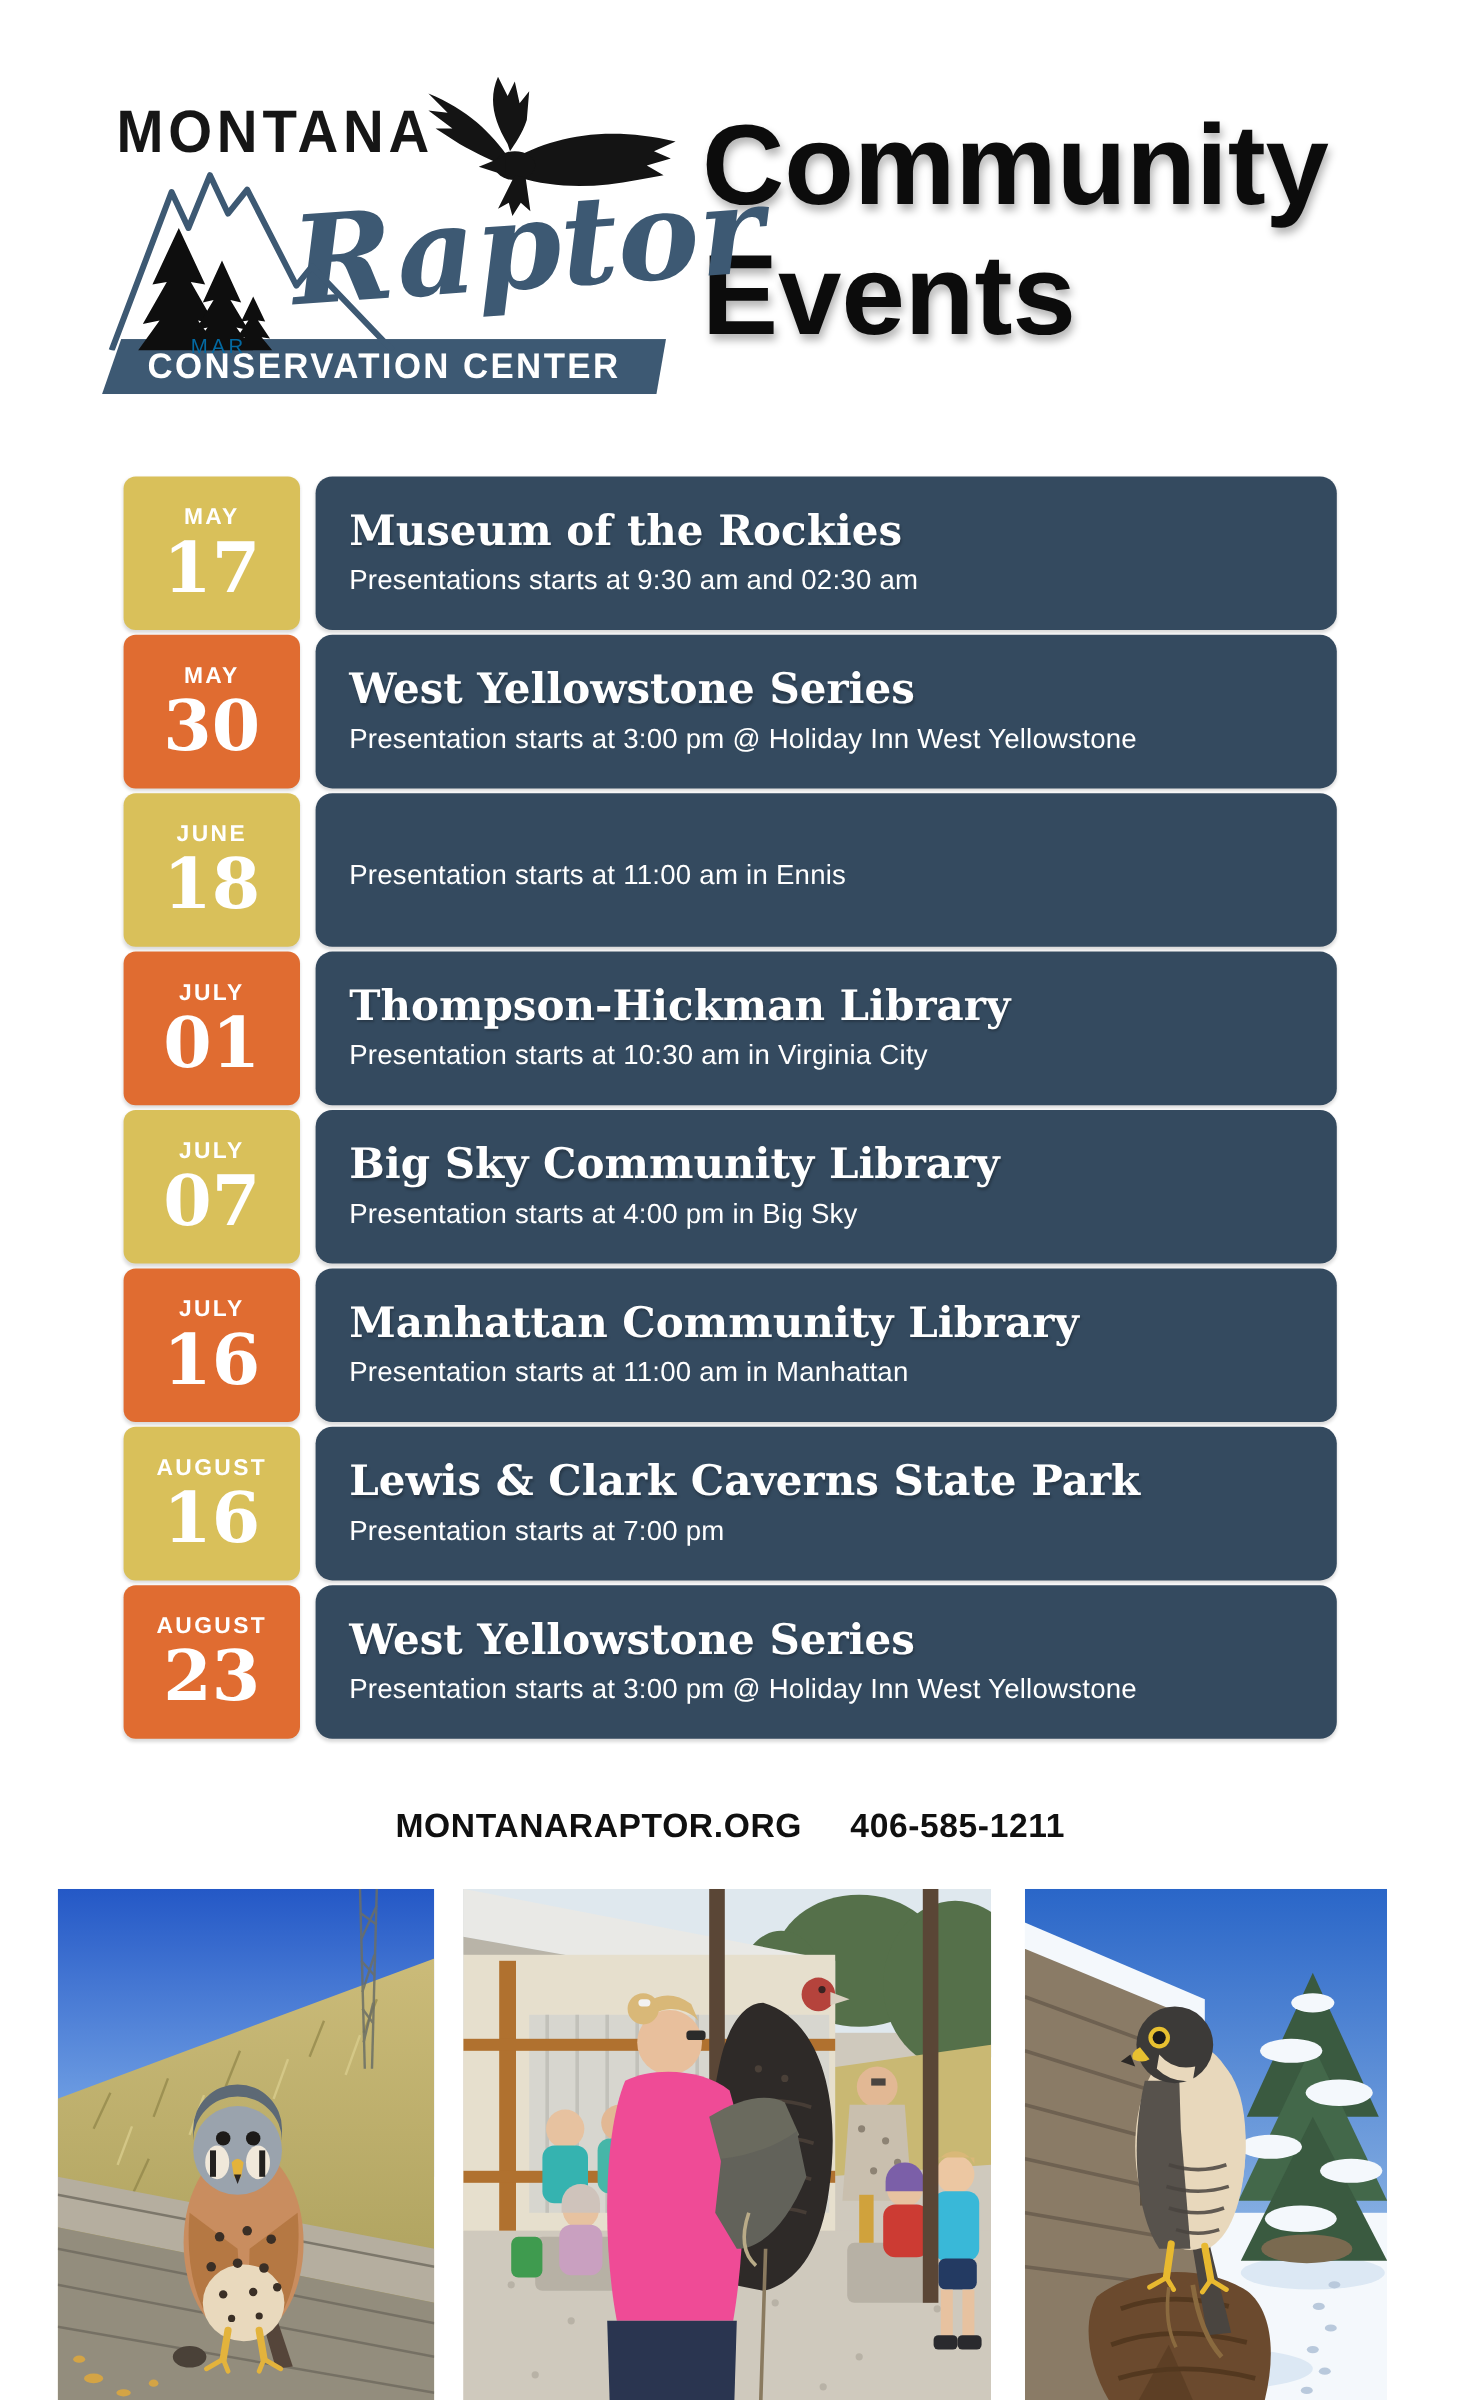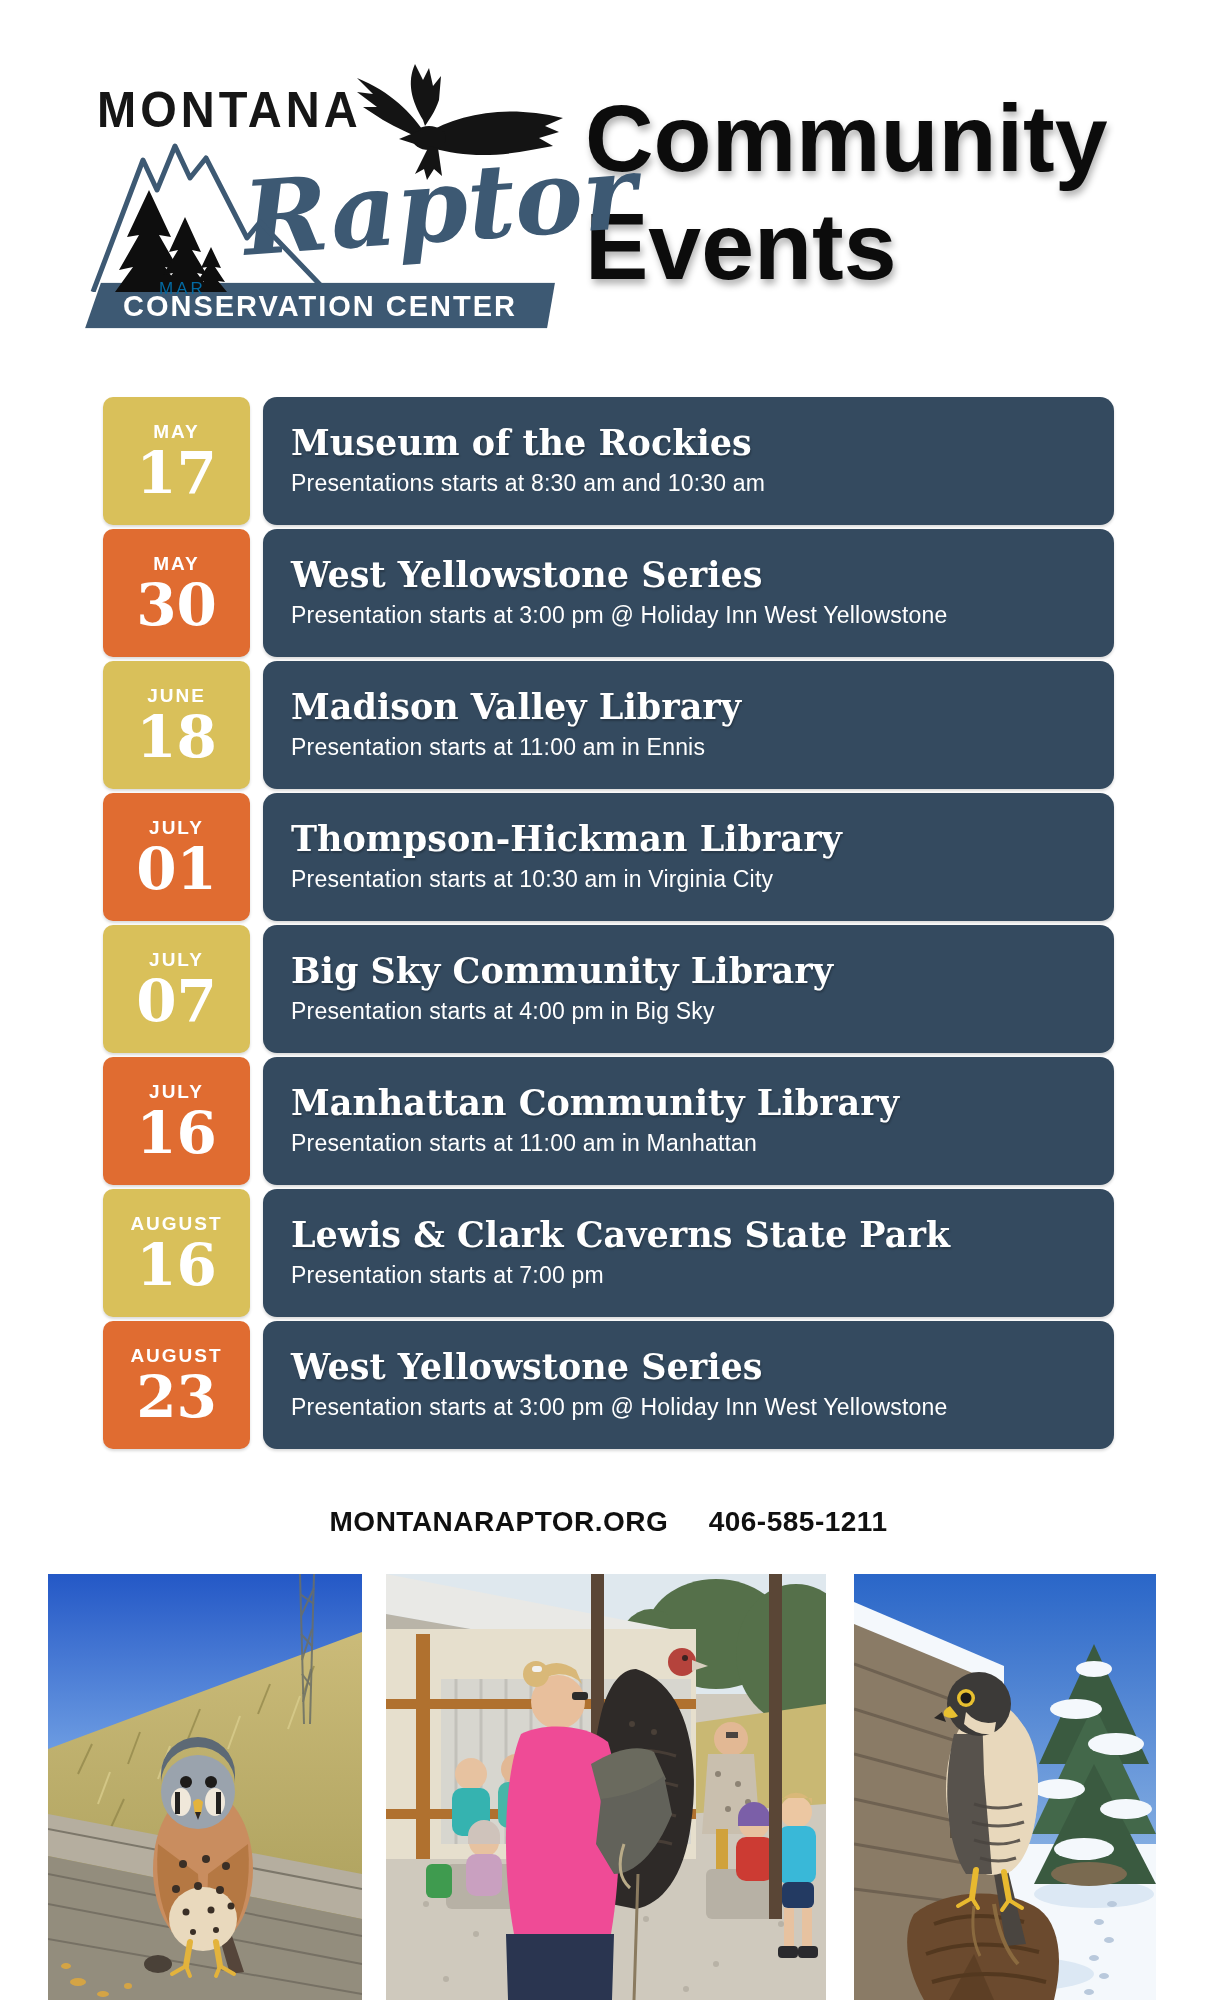--- a/index.html
+++ b/index.html
@@ -113,42 +113,41 @@
 
   <div class="events">
 
     <div class="event-row">
       <div class="date-badge badge-yellow">
         <div class="badge-month">MAY</div>
         <div class="badge-day">17</div>
       </div>
       <div class="event-card">
         <div class="event-title">Museum of the Rockies</div>
-        <div class="event-detail">Presentations starts at 8:30 am and 10:30 am</div>
+        <div class="event-detail">Presentations starts at 9:30 am and 02:30 am</div>
       </div>
     </div>
 
     <div class="event-row">
       <div class="date-badge badge-orange">
         <div class="badge-month">MAY</div>
         <div class="badge-day">30</div>
       </div>
       <div class="event-card">
         <div class="event-title">West Yellowstone Series</div>
         <div class="event-detail">Presentation starts at 3:00 pm @ Holiday Inn West Yellowstone</div>
       </div>
     </div>
 
     <div class="event-row">
       <div class="date-badge badge-yellow">
         <div class="badge-month">JUNE</div>
         <div class="badge-day">18</div>
       </div>
       <div class="event-card">
-        <div class="event-title">Madison Valley Library</div>
         <div class="event-detail">Presentation starts at 11:00 am in Ennis</div>
       </div>
     </div>
 
     <div class="event-row">
       <div class="date-badge badge-orange">
         <div class="badge-month">JULY</div>
         <div class="badge-day">01</div>
       </div>
       <div class="event-card">

